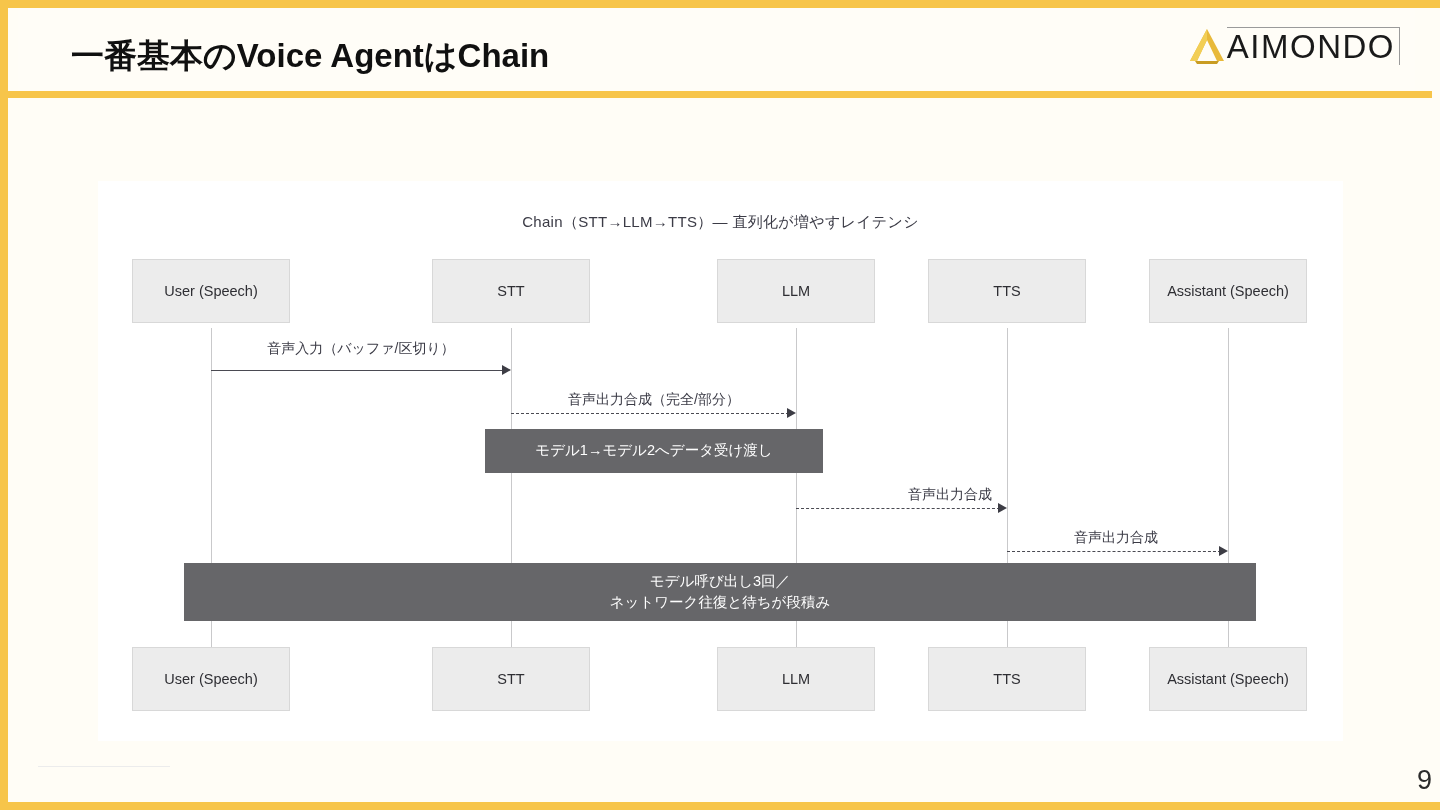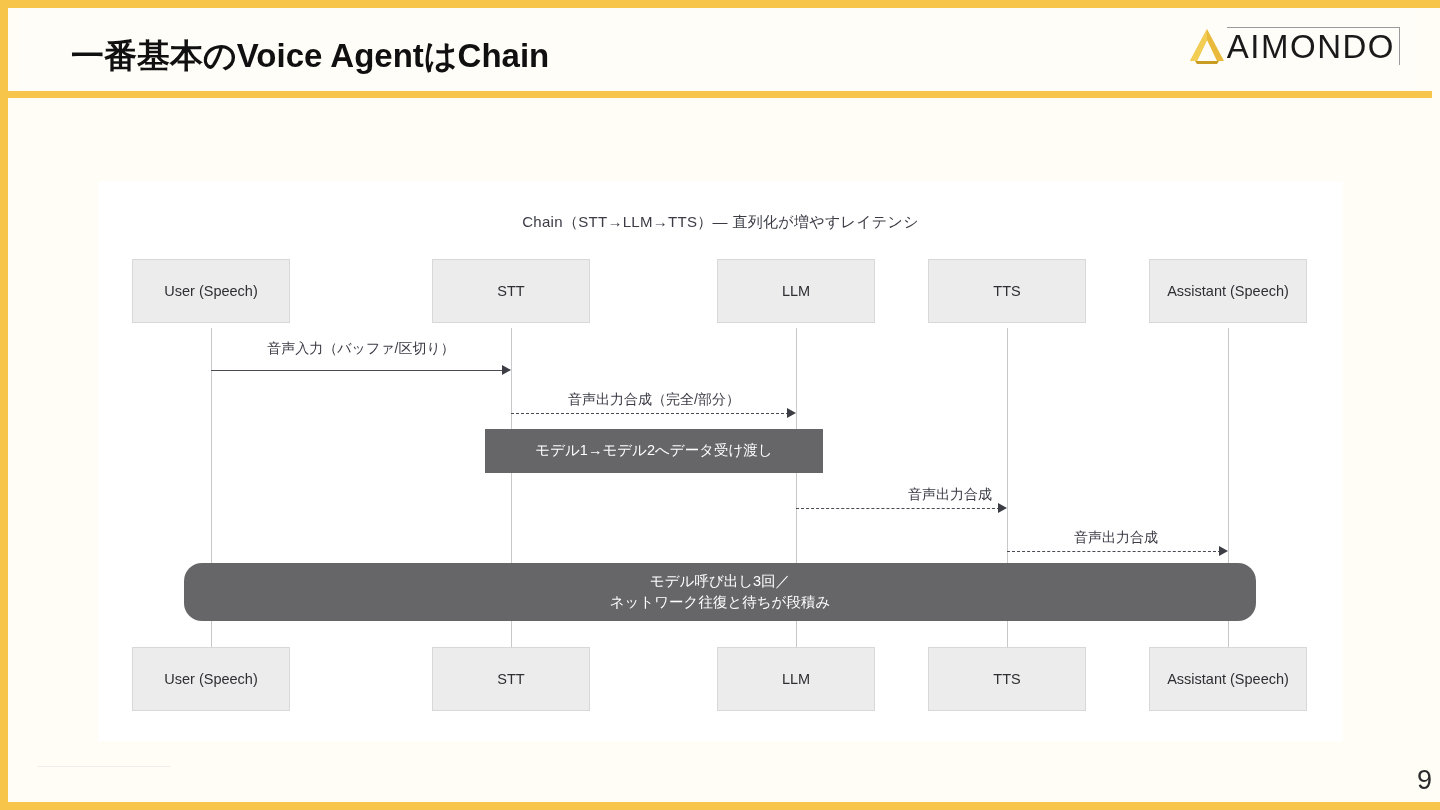--- a/index.html
+++ b/index.html
@@ -253,21 +253,21 @@
       <div class="note" style="left:387px; top:248px; width:338px; height:44px;">モデル1→モデル2へデータ受け渡し</div>
 
       <div class="msg-label" style="left:852px; top:305px">音声出力合成</div>
       <div class="msg-line dashed" style="left:698px; top:327px; width:204px"></div>
       <div class="msg-arrow" style="left:900px; top:322px"></div>
 
       <div class="msg-label" style="left:1018px; top:348px">音声出力合成</div>
       <div class="msg-line dashed" style="left:909px; top:370px; width:214px"></div>
       <div class="msg-arrow" style="left:1121px; top:365px"></div>
 
-      <div class="note" style="left:86px; top:382px; width:1072px; height:58px; flex-direction:column;border-radius:18px;">
+      <div class="note" style="left:86px; top:382px; width:1072px; height:58px; flex-direction:column;">
         <span>モデル呼び出し3回／</span>
         <span>ネットワーク往復と待ちが段積み</span>
       </div>
 
       <div class="actor-box actor-bottom" style="left:113px">User (Speech)</div>
       <div class="actor-box actor-bottom" style="left:413px">STT</div>
       <div class="actor-box actor-bottom" style="left:698px">LLM</div>
       <div class="actor-box actor-bottom" style="left:909px">TTS</div>
       <div class="actor-box actor-bottom" style="left:1130px">Assistant (Speech)</div>
 

